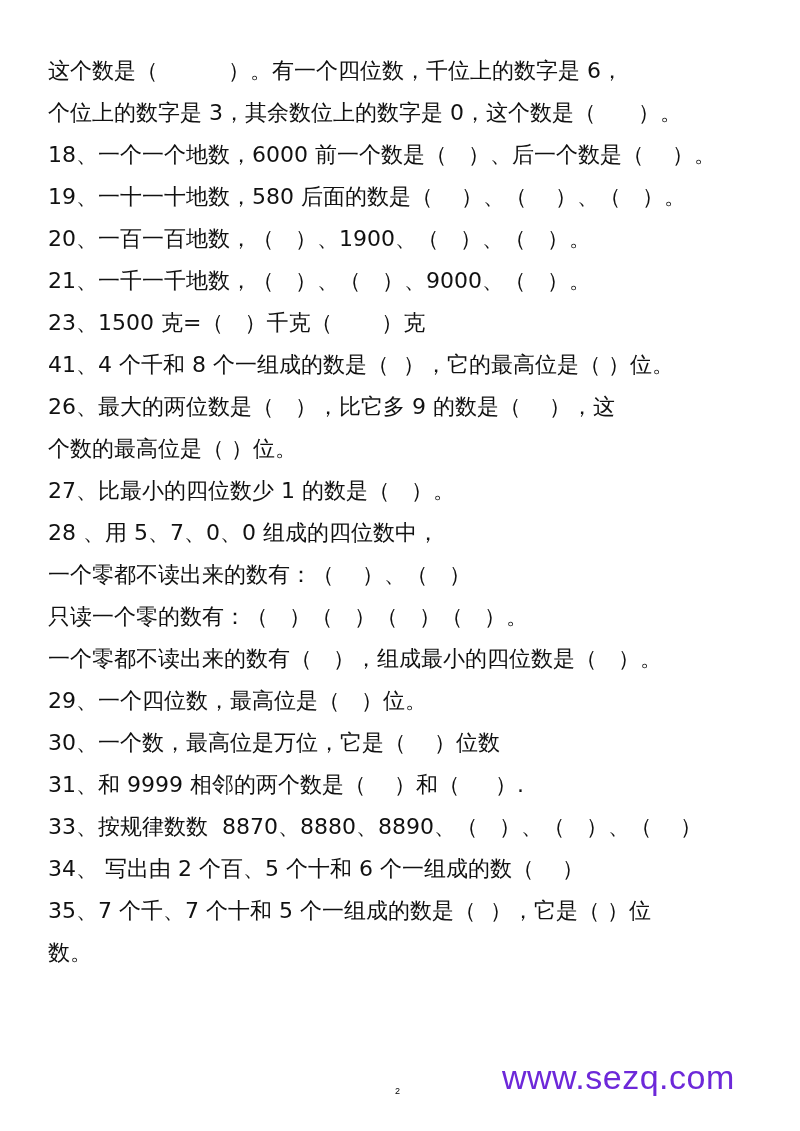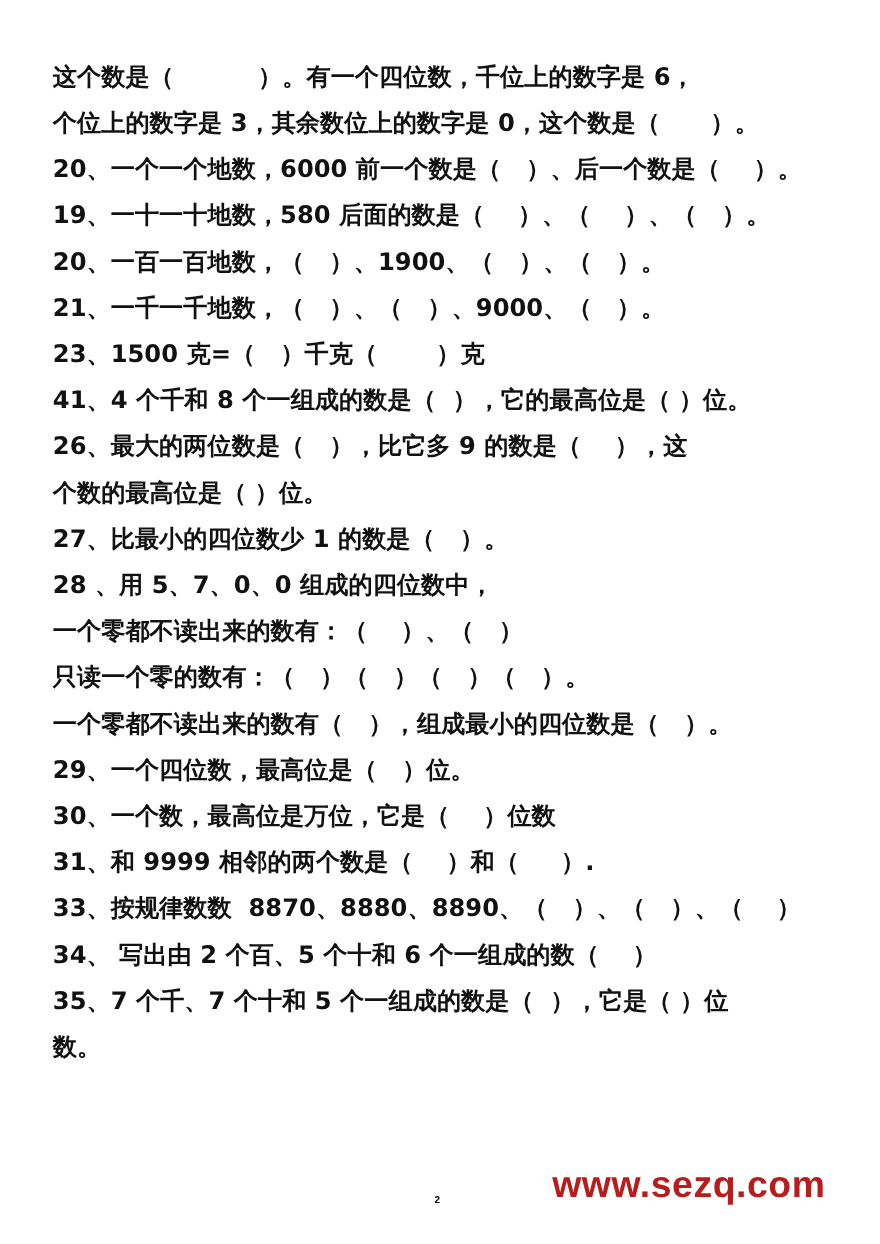--- a/index.html
+++ b/index.html
@@ -13,21 +13,20 @@
       position: relative;
       overflow: hidden;
     }
     .page {
       position: absolute;
       left: 0;
       top: 0;
       width: 800px;
       height: 1029px;
       background: #ffffff;
-      font-weight: bold;
     }
     .lines {
       position: absolute;
       left: 48px;
       top: 50px;
       width: 720px;
     }
     .line {
       height: 42px;
       line-height: 42px;
@@ -44,32 +43,32 @@
       font-family: "Liberation Sans", sans-serif;
       font-size: 9px;
       color: #000000;
     }
     .watermark {
       position: absolute;
       left: 502px;
       top: 1058px;
       font-family: "Liberation Sans", sans-serif;
       font-size: 34px;
-      color: #b91c1c;
+      color: #6d28d9;
       letter-spacing: 0.5px;
     }
   </style>
 </head>
 <body>
 
 <div class="page">
   <div class="lines">
     <div class="line">这个数是（          ）。有一个四位数，千位上的数字是 6，</div>
     <div class="line">个位上的数字是 3，其余数位上的数字是 0，这个数是（      ）。</div>
-    <div class="line">20、一个一个地数，6000 前一个数是（   ）、后一个数是（    ）。</div>
+    <div class="line">18、一个一个地数，6000 前一个数是（   ）、后一个数是（    ）。</div>
     <div class="line">19、一十一十地数，580 后面的数是（    ）、（    ）、（   ）。</div>
     <div class="line">20、一百一百地数，（   ）、1900、（   ）、（   ）。</div>
     <div class="line">21、一千一千地数，（   ）、（   ）、9000、（   ）。</div>
     <div class="line">23、1500 克=（   ）千克（       ）克</div>
     <div class="line">41、4 个千和 8 个一组成的数是（  ），它的最高位是（ ）位。</div>
     <div class="line">26、最大的两位数是（   ），比它多 9 的数是（    ），这</div>
     <div class="line">个数的最高位是（ ）位。</div>
     <div class="line">27、比最小的四位数少 1 的数是（   ）。</div>
     <div class="line">28 、用 5、7、0、0 组成的四位数中，</div>
     <div class="line">一个零都不读出来的数有：（    ）、（   ）</div>

